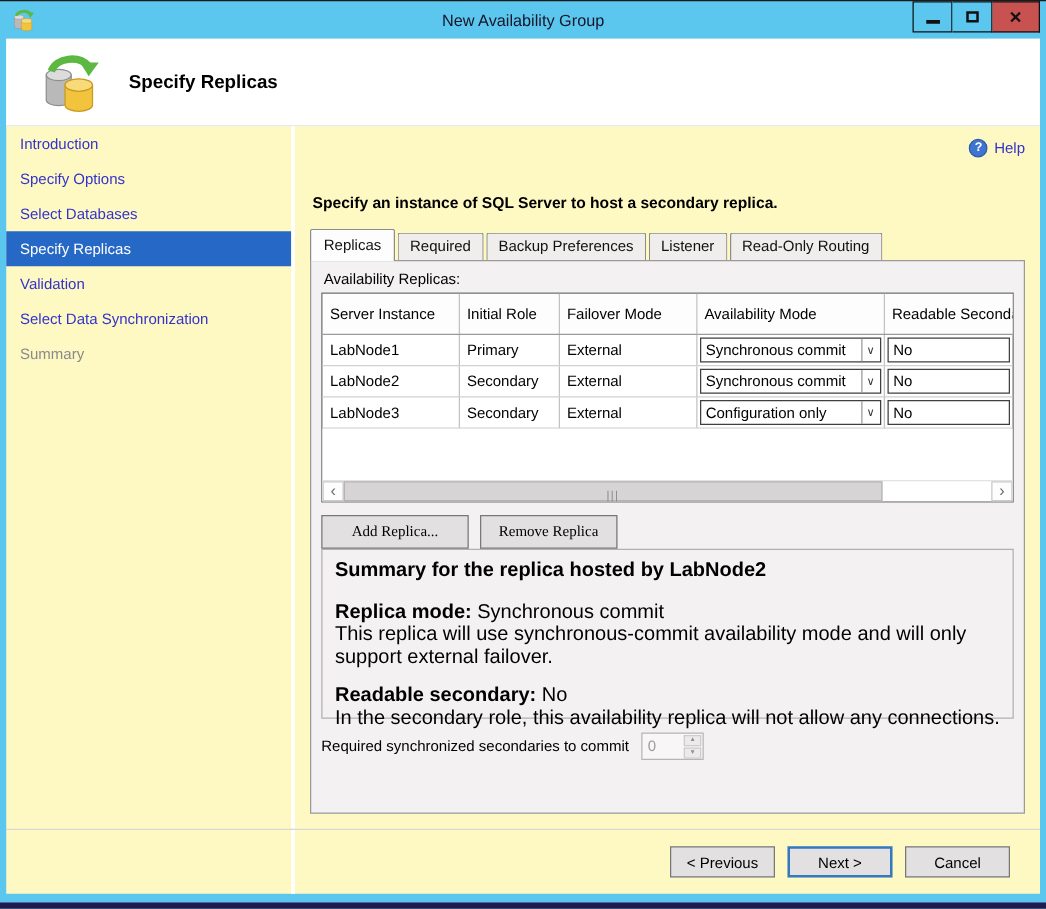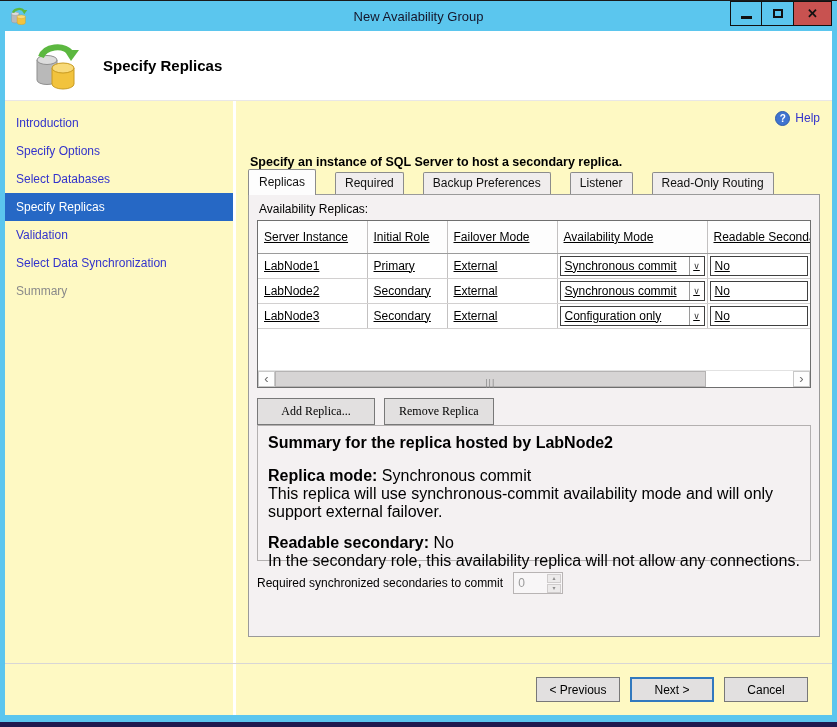--- a/index.html
+++ b/index.html
@@ -28,47 +28,47 @@
   
   .dialog { height:684px; background:#fef9c3; display:flex; flex-direction:column; }
 
   .header { height:70px; background:#ffffff; display:flex; align-items:center; border-bottom:1px solid #e9e7e7; }
   .big-icon { width:48px; height:48px; margin-left:28px; }
   .header h1 { font-size:15px; margin-left:22px; color:#000; }
 
   .body { flex:1; display:flex; min-height:0; }
 
   
-  .sidebar { width:228px; padding-top:8px; flex:none; }
+  .sidebar { width:228px; flex:none; }
   .nav-item { height:28px; line-height:28px; padding-left:11px; font-size:12px; white-space:nowrap; }
   .nav-item.link { color:#3333cc; cursor:pointer; }
   .nav-item.active { background:#2668c5; color:#ffffff; }
   .nav-item.disabled { color:#8a8a8a; }
   .vdivider { width:3px; background:#ffffff; flex:none; }
 
   
   .content { flex:1; padding:6px 12px 0 12px; min-width:0; }
   .help-row { display:flex; justify-content:flex-end; align-items:center; height:18px; margin-top:2px; }
   .help-icon { width:15px; height:15px; border-radius:50%; background:#3f74d0; border:1px solid #2d5cab;
                color:#fff; font-size:10px; font-weight:bold; line-height:13px; text-align:center; }
   .help-label { color:#3333cc; font-size:12px; margin-left:5px; cursor:pointer; }
   .instruction { font-weight:bold; font-size:12.5px; color:#000; margin:28px 0 0 2px; }
 
   
-  .tabs { display:flex; align-items:flex-end; position:relative; z-index:2;gap:17px; }
+  .tabs { display:flex; align-items:flex-end; margin-top:14px; position:relative; z-index:2; }
   .tab { border:1px solid #8c8c8c; border-bottom:none; border-radius:2px 2px 0 0; background:#f0eded;
          font-size:12px; color:#111; padding:3px 9px 4px 9px; margin-right:2px; cursor:pointer; }
   .tab.active { background:#fdfdfd; padding:5px 10px 6px 10px; margin-bottom:-1px; }
   .tab-page { border:1px solid #9a9a9a; height:443px; padding:5px 8px 0 8px; background:#f4f1f2; }
 
   .avail-label { font-size:12px; color:#000; margin:2px 0 4px 2px; }
 
   
   .grid { border:1px solid #6e6e6e; background:#fff; height:168px; display:flex; flex-direction:column; }
-  table { border-collapse:collapse; table-layout:fixed; width:100%; font-size:12px; color:#000;text-decoration:underline; }
+  table { border-collapse:collapse; table-layout:fixed; width:100%; font-size:12px; color:#000; }
   th { font-weight:normal; text-align:left; height:32px; padding:2px 4px 2px 6px; vertical-align:middle;
        border-right:1px solid #c3c1c1; border-bottom:1px solid #9b9b9b; background:#fdfdfd;
        white-space:normal; overflow:hidden; }
   th.clip { white-space:nowrap; text-overflow:clip; }
   th:last-child, td:last-child { border-right:none; }
   td { height:25px; padding:0 0 0 6px; border-right:1px solid #c3c1c1; border-bottom:1px solid #d2d0d0;
        white-space:nowrap; overflow:hidden; }
   td.ctl { padding:2px; }
   .combo { border:1px solid #3f3f3f; background:#fff; height:20px; display:flex; align-items:center; cursor:pointer; }
   .combo-text { flex:1; padding-left:4px; overflow:hidden; white-space:nowrap; }

